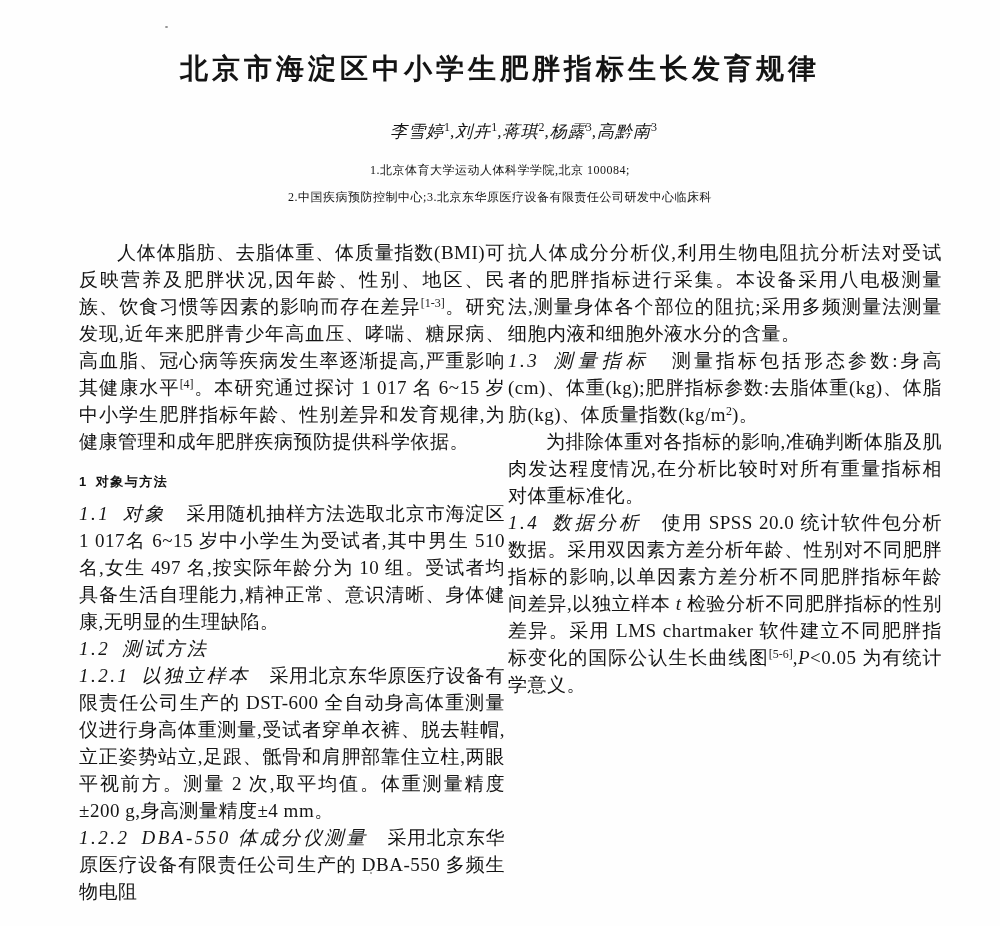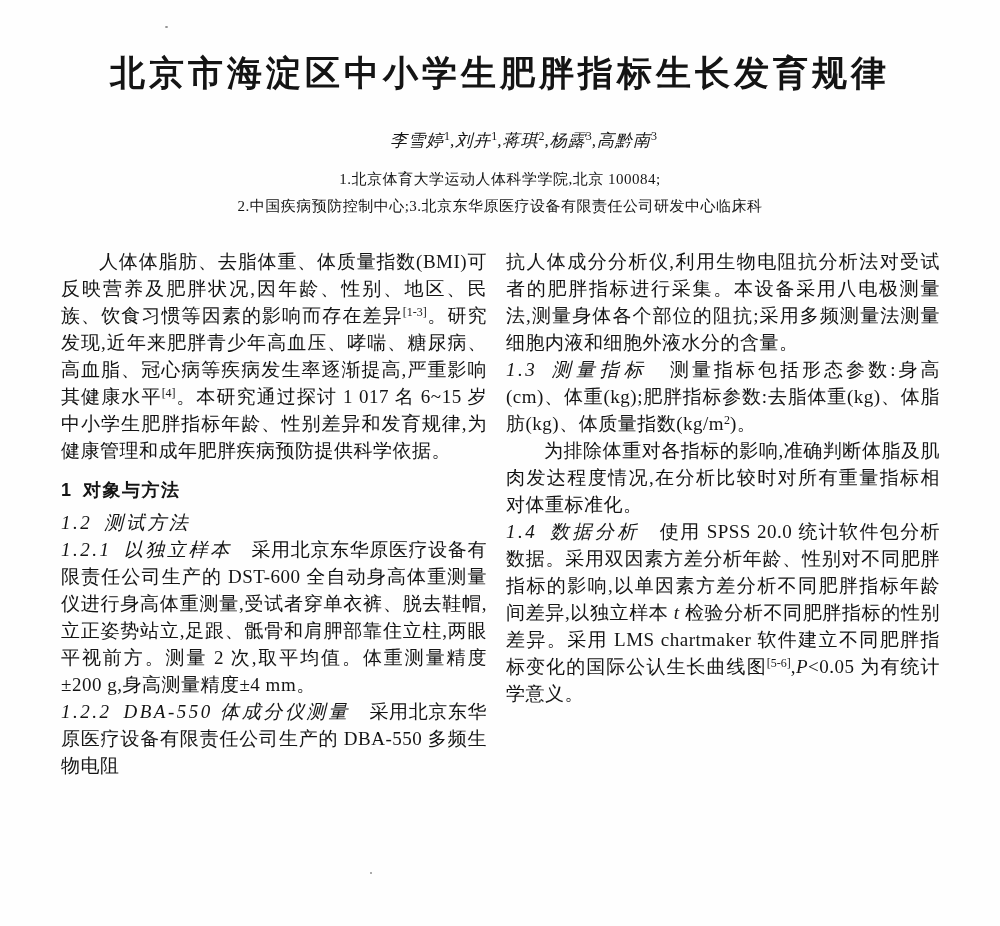--- a/index.html
+++ b/index.html
@@ -7,51 +7,51 @@
     position:relative;
     width:1000px; height:926px;
     background:#fefefe;
     color:#141414;
     font-family:"Liberation Serif","DejaVu Serif",serif;
     overflow:hidden;
   }
   .title {
     margin:0; padding-top:50px;
     text-align:center;
-    font-size:35px; font-weight:700;
+    font-size:28px; font-weight:700;
     letter-spacing:4px;
   }
   .authors {
     margin-top:32px;
     text-align:center;
     font-size:17px;
     font-style:italic;
     letter-spacing:1px;
     padding-left:47px;
   }
-  .affils { margin-top:14px; text-align:center; font-size:15px; line-height:27px; }
+  .affils { margin-top:14px; text-align:center; font-size:12px; line-height:27px; }
   .affil-line { letter-spacing:0.5px; }
   .columns {
-    display:flex; gap:19px;
-    padding:0 57px 0 61px;
+    display:flex; gap:3px;
+    padding:0 57px 0 79px;
     margin-top:28px;
   }
   .col {
     font-size:19px; line-height:27px;
     text-align:justify;
     letter-spacing:0.5px;
   }
   .col-left  { width:426px; }
   .col-right { width:434px; }
   .para { margin:0; }
   .indent { text-indent:2em; }
   .sec-heading {
     margin:13px 0 5px;
     font-family:"Liberation Sans","DejaVu Sans",sans-serif;
-    font-weight:700; font-size:18px;
+    font-weight:700; font-size:13px;
     letter-spacing:1.5px;
   }
   .seg-n {}
   .seg-kai { font-style:italic; letter-spacing:2.5px; }
   .seg-i { font-style:italic; }
   .seg-sup { font-size:12px; vertical-align:6px; line-height:0; letter-spacing:0; font-style:normal; }
   .speck { position:absolute; background:#8f8f8f; border-radius:50%; }
   .speck-1 { left:165px; top:26px;  width:3px; height:2px; }
   .speck-2 { left:370px; top:872px; width:2px; height:2px; }
 </style>
@@ -70,20 +70,21 @@
   <div class="affils">
     <div class="affil-line">1.北京体育大学运动人体科学学院,北京 100084;</div>
     <div class="affil-line">2.中国疾病预防控制中心;3.北京东华原医疗设备有限责任公司研发中心临床科</div>
   </div>
 
   <div class="columns">
 
     <div class="col col-left">
       <p class="para indent"><span class="seg-n">人体体脂肪、去脂体重、体质量指数(BMI)可反映营养及肥胖状况,因年龄、性别、地区、民族、饮食习惯等因素的影响而存在差异</span><span class="seg-sup">[1-3]</span><span class="seg-n">。研究发现,近年来肥胖青少年高血压、哮喘、糖尿病、高血脂、冠心病等疾病发生率逐渐提高,严重影响其健康水平</span><span class="seg-sup">[4]</span><span class="seg-n">。本研究通过探讨 1 017 名 6~15 岁中小学生肥胖指标年龄、性别差异和发育规律,为健康管理和成年肥胖疾病预防提供科学依据。</span></p>
       <p class="sec-heading">1 对象与方法</p>
+      <p class="para"><span class="seg-kai">1.1 对象</span><span class="seg-n"> 采用随机抽样方法选取北京市海淀区 1 017名 6~15 岁中小学生为受试者,其中男生 510 名,女生 497 名,按实际年龄分为 10 组。受试者均具备生活自理能力,精神正常、意识清晰、身体健康,无明显的生理缺陷。</span></p>
       <p class="para"><span class="seg-kai">1.2 测试方法</span></p>
       <p class="para"><span class="seg-kai">1.2.1 以独立样本</span><span class="seg-n"> 采用北京东华原医疗设备有限责任公司生产的 DST-600 全自动身高体重测量仪进行身高体重测量,受试者穿单衣裤、脱去鞋帽,立正姿势站立,足跟、骶骨和肩胛部靠住立柱,两眼平视前方。测量 2 次,取平均值。体重测量精度±200 g,身高测量精度±4 mm。</span></p>
       <p class="para"><span class="seg-kai">1.2.2 DBA-550 体成分仪测量</span><span class="seg-n"> 采用北京东华原医疗设备有限责任公司生产的 DBA-550 多频生物电阻</span></p>
     </div>
 
     <div class="col col-right">
       <p class="para"><span class="seg-n">抗人体成分分析仪,利用生物电阻抗分析法对受试者的肥胖指标进行采集。本设备采用八电极测量法,测量身体各个部位的阻抗;采用多频测量法测量细胞内液和细胞外液水分的含量。</span></p>
       <p class="para"><span class="seg-kai">1.3 测量指标</span><span class="seg-n"> 测量指标包括形态参数:身高(cm)、体重(kg);肥胖指标参数:去脂体重(kg)、体脂肪(kg)、体质量指数(kg/m</span><span class="seg-sup">2</span><span class="seg-n">)。</span></p>
       <p class="para indent"><span class="seg-n">为排除体重对各指标的影响,准确判断体脂及肌肉发达程度情况,在分析比较时对所有重量指标相对体重标准化。</span></p>
       <p class="para"><span class="seg-kai">1.4 数据分析</span><span class="seg-n"> 使用 SPSS 20.0 统计软件包分析数据。采用双因素方差分析年龄、性别对不同肥胖指标的影响,以单因素方差分析不同肥胖指标年龄间差异,以独立样本 </span><span class="seg-i">t</span><span class="seg-n"> 检验分析不同肥胖指标的性别差异。采用 LMS chartmaker 软件建立不同肥胖指标变化的国际公认生长曲线图</span><span class="seg-sup">[5-6]</span><span class="seg-n">,</span><span class="seg-i">P</span><span class="seg-n">&lt;0.05 为有统计学意义。</span></p>

